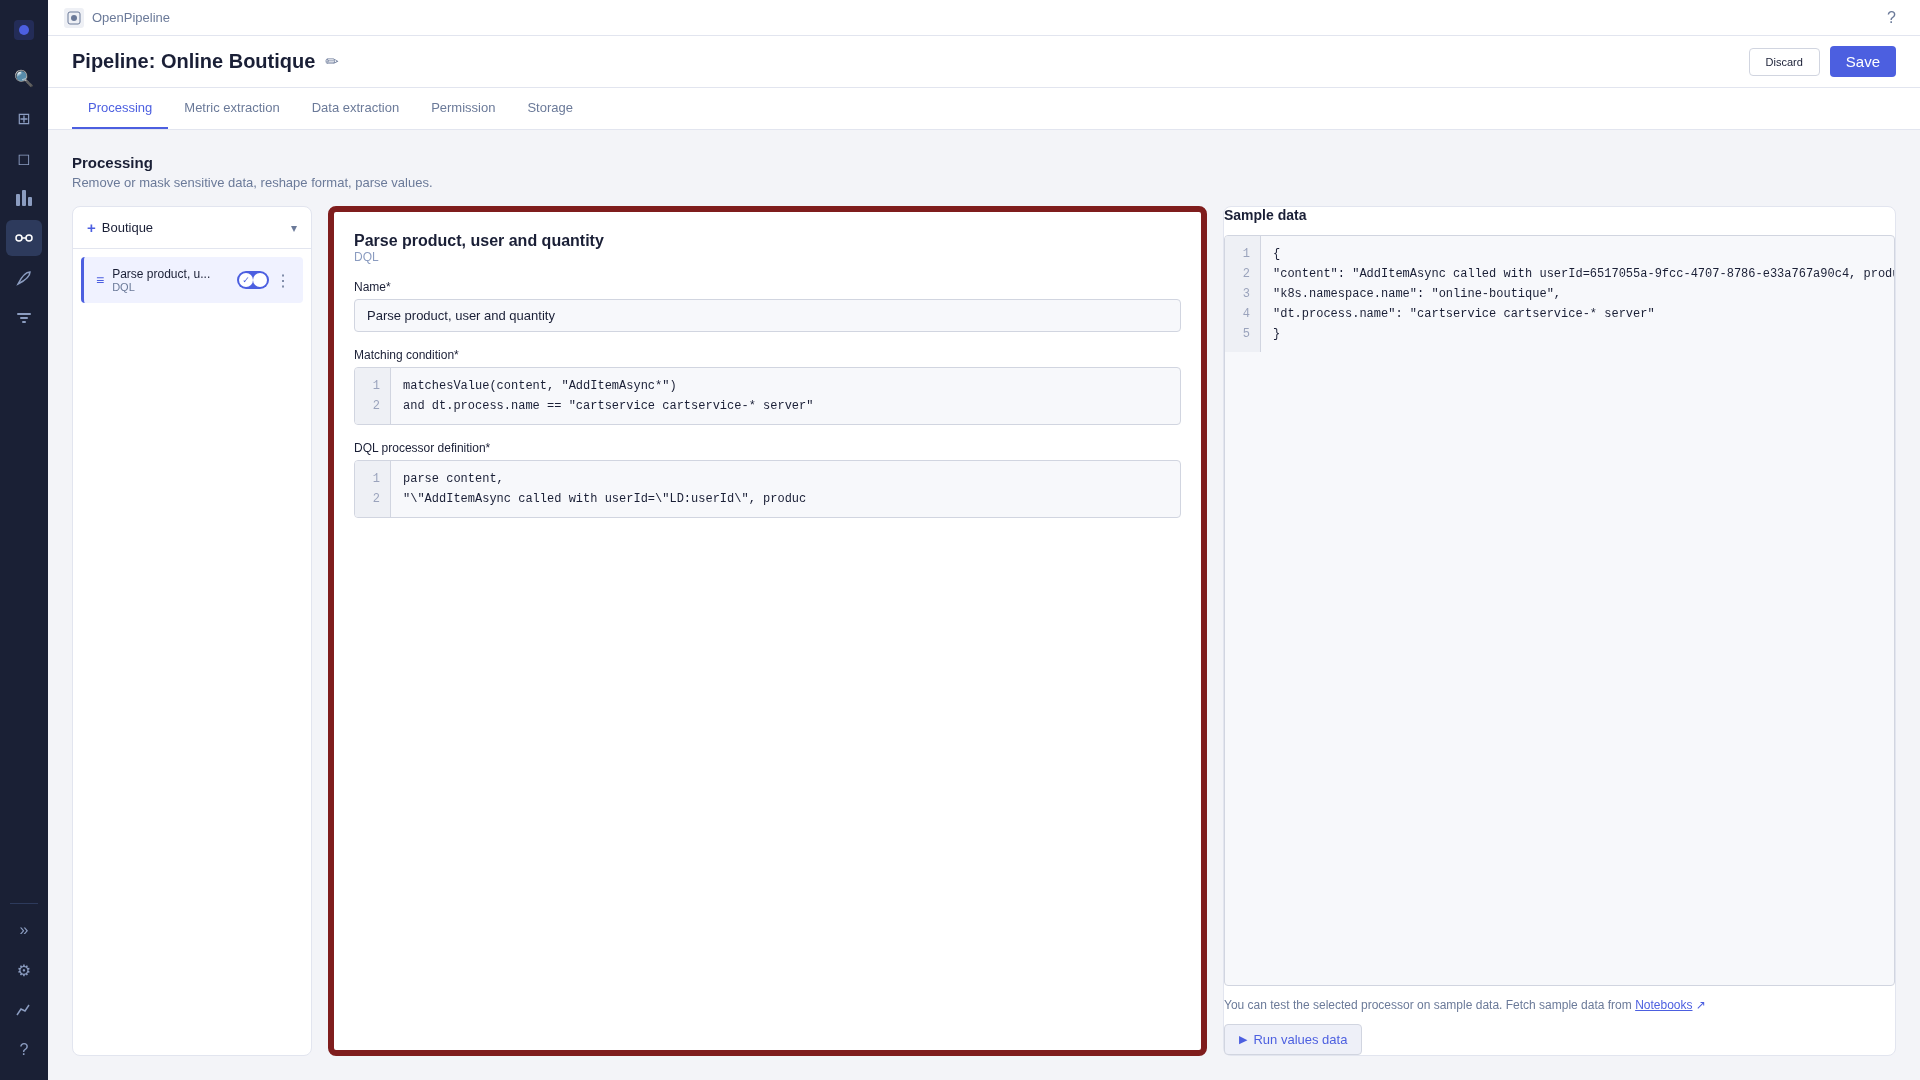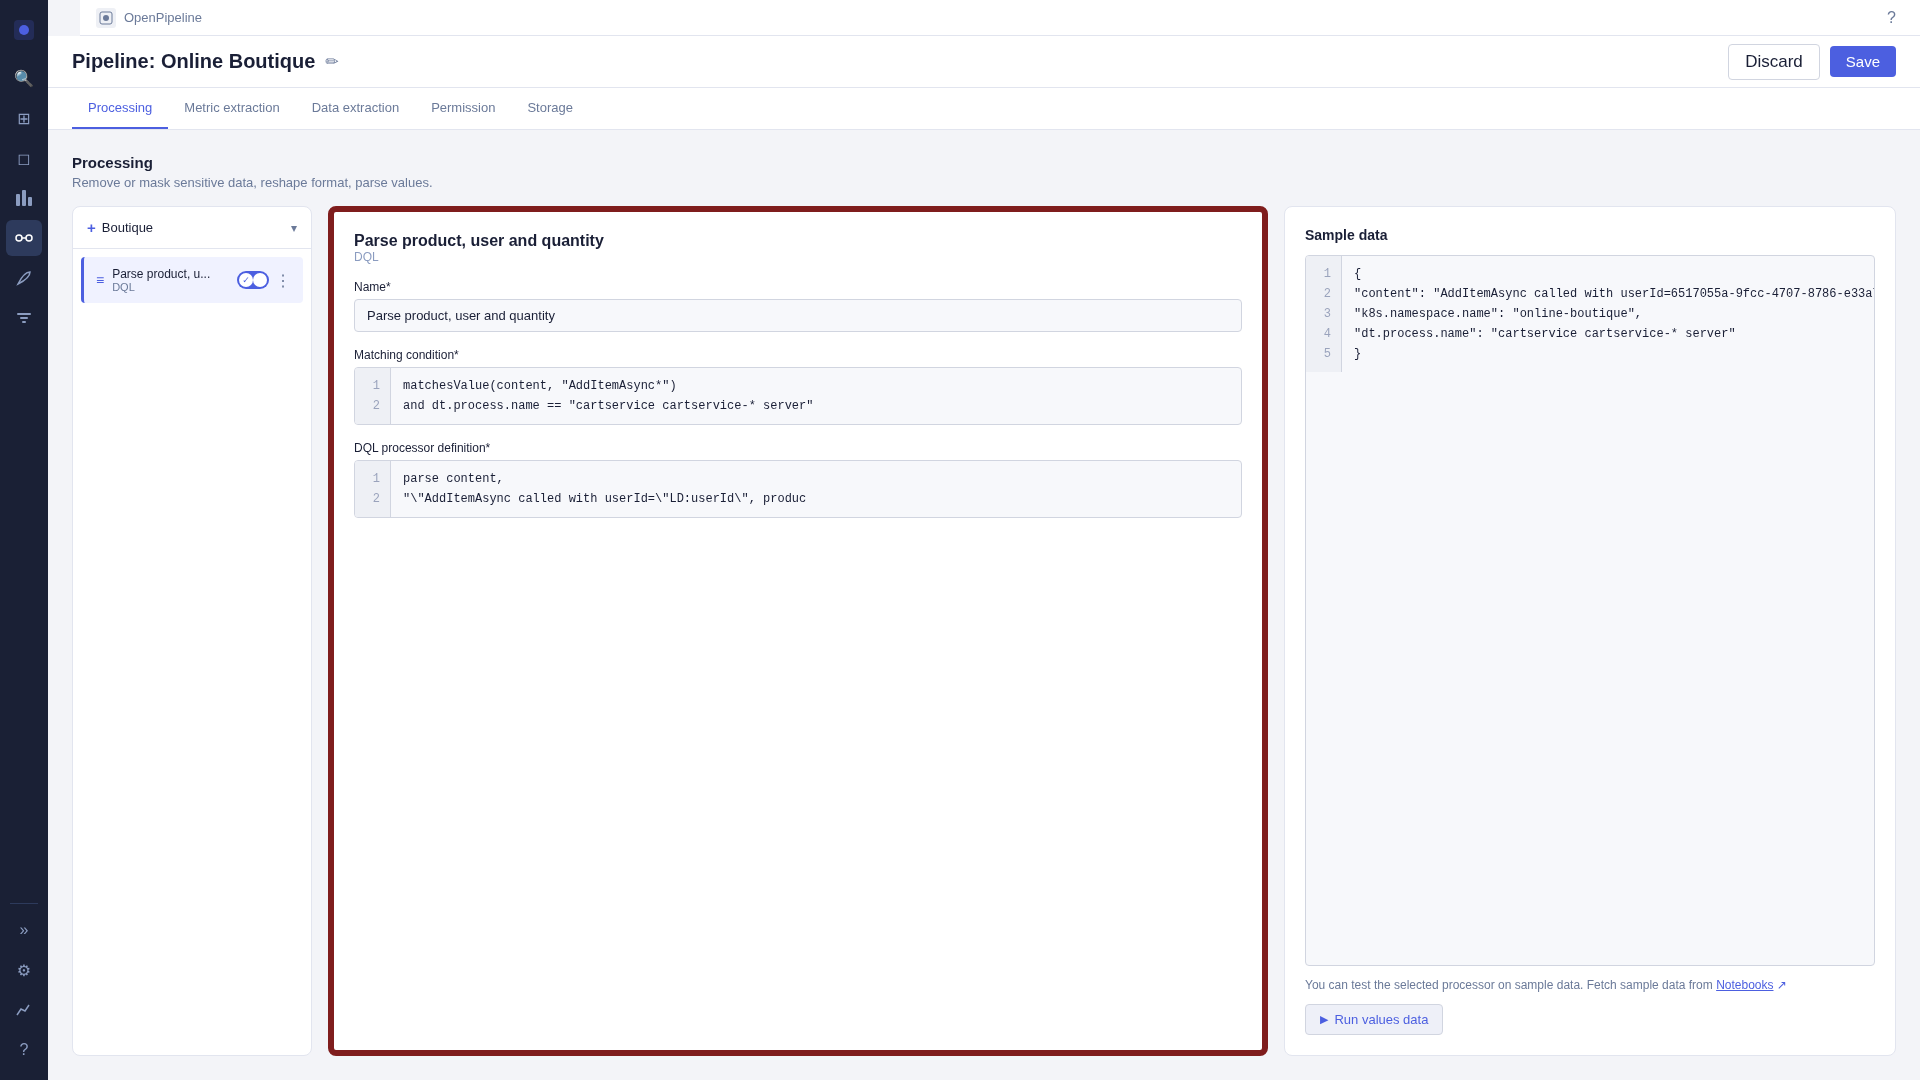--- a/index.html
+++ b/index.html
@@ -15,21 +15,21 @@
 
     
     .main { flex: 1; display: flex; flex-direction: column; overflow: hidden; }
 
     
     .topbar { background: #fff; border-bottom: 1px solid #e2e5ef; padding: 0 24px; display: flex; align-items: center; justify-content: space-between; height: 52px; flex-shrink: 0; }
     .topbar-left { display: flex; align-items: center; gap: 10px; }
     .page-title { font-size: 20px; font-weight: 600; color: #1a1f36; }
     .edit-icon { color: #6b7a99; cursor: pointer; font-size: 16px; }
     .topbar-right { display: flex; align-items: center; gap: 10px; }
-    .btn-discard { background: #fff; border: 1px solid #d1d5e0; border-radius: 4px; padding: 7px 16px; cursor: pointer; color: #1a1f36; font-size: 17px; }
+    .btn-discard { background: #fff; border: 1px solid #d1d5e0; border-radius: 4px; padding: 7px 16px; cursor: pointer; color: #1a1f36; font-size: 11px; }
     .btn-save { background: #4c5fe0; border: none; border-radius: 4px; padding: 7px 16px; cursor: pointer; color: #fff; font-size: 15px; font-weight: 500; }
 
     
     .tabs { background: #fff; border-bottom: 1px solid #e2e5ef; padding: 0 24px; display: flex; gap: 0; flex-shrink: 0; }
     .tab { padding: 12px 16px; cursor: pointer; color: #6b7a99; font-size: 13px; border-bottom: 2px solid transparent; display: flex; align-items: center; }
     .tab.active { color: #4c5fe0; border-bottom-color: #4c5fe0; font-weight: 500; }
 
     
     .content { flex: 1; overflow-y: auto; padding: 24px; display: flex; flex-direction: column; gap: 16px; }
 
@@ -65,30 +65,30 @@
     .form-input { border: 1px solid #d1d5e0; border-radius: 4px; padding: 8px 12px; font-size: 13px; color: #1a1f36; background: #f7f8fb; outline: none; }
 
     .code-editor { border: 1px solid #d1d5e0; border-radius: 4px; background: #f7f8fb; overflow: hidden; }
     .code-lines { display: flex; }
     .line-numbers { background: #eef0f5; padding: 8px 10px; display: flex; flex-direction: column; gap: 0; border-right: 1px solid #d1d5e0; min-width: 36px; }
     .line-num { font-size: 12px; color: #9aa3bc; font-family: 'Courier New', monospace; line-height: 20px; text-align: right; }
     .code-content { padding: 8px 12px; flex: 1; overflow-x: auto; }
     .code-line { font-size: 12px; font-family: 'Courier New', monospace; color: #1a1f36; line-height: 20px; white-space: nowrap; }
 
     
-    .sample-panel { width: 612px; flex-shrink: 0; background: #fff; border-radius: 8px; border: 1px solid #e2e5ef; padding: 20px; display: flex; flex-direction: column; gap: 12px; }
+    .sample-panel { width: 673px; flex-shrink: 0; background: #fff; border-radius: 8px; border: 1px solid #e2e5ef; display: flex; flex-direction: column; gap: 12px; }
     .sample-title { font-size: 14px; font-weight: 600; color: #1a1f36; }
     .sample-data-box { border: 1px solid #d1d5e0; border-radius: 4px; background: #f7f8fb; flex: 1; overflow: hidden; }
     .sample-footer { font-size: 12px; color: #6b7a99; }
     .sample-footer a { color: #4c5fe0; text-decoration: underline; cursor: pointer; }
     .btn-run { display: flex; align-items: center; gap: 6px; background: #eef0f8; border: 1px solid #d1d5e0; border-radius: 4px; padding: 7px 14px; cursor: pointer; color: #4c5fe0; font-size: 13px; width: fit-content; }
     .play-icon { font-size: 11px; }
 
     
-    .app-header { background: #fff; border-bottom: 1px solid #e2e5ef; padding: 6px 24px 6px 16px; display: flex; align-items: center; justify-content: space-between; height: 36px; flex-shrink: 0; margin-left: 32px; }
+    .app-header { background: #fff; border-bottom: 1px solid #e2e5ef; padding: 6px 24px 6px 16px; display: flex; align-items: center; justify-content: space-between; height: 36px; flex-shrink: 0; }
     .app-name { display: flex; align-items: center; gap: 8px; color: #6b7a99; font-size: 13px; }
     .app-logo { width: 20px; height: 20px; background: #eef0f5; border-radius: 3px; display: flex; align-items: center; justify-content: center; font-size: 10px; color: #6b7a99; }
     .app-right { color: #6b7a99; font-size: 16px; cursor: pointer; }
   </style>
 </head>
 <body>
 
 <div class="sidebar">
   <div class="sidebar-icon sidebar-logo">
     <svg width="22" height="22" viewBox="0 0 22 22" fill="none">

